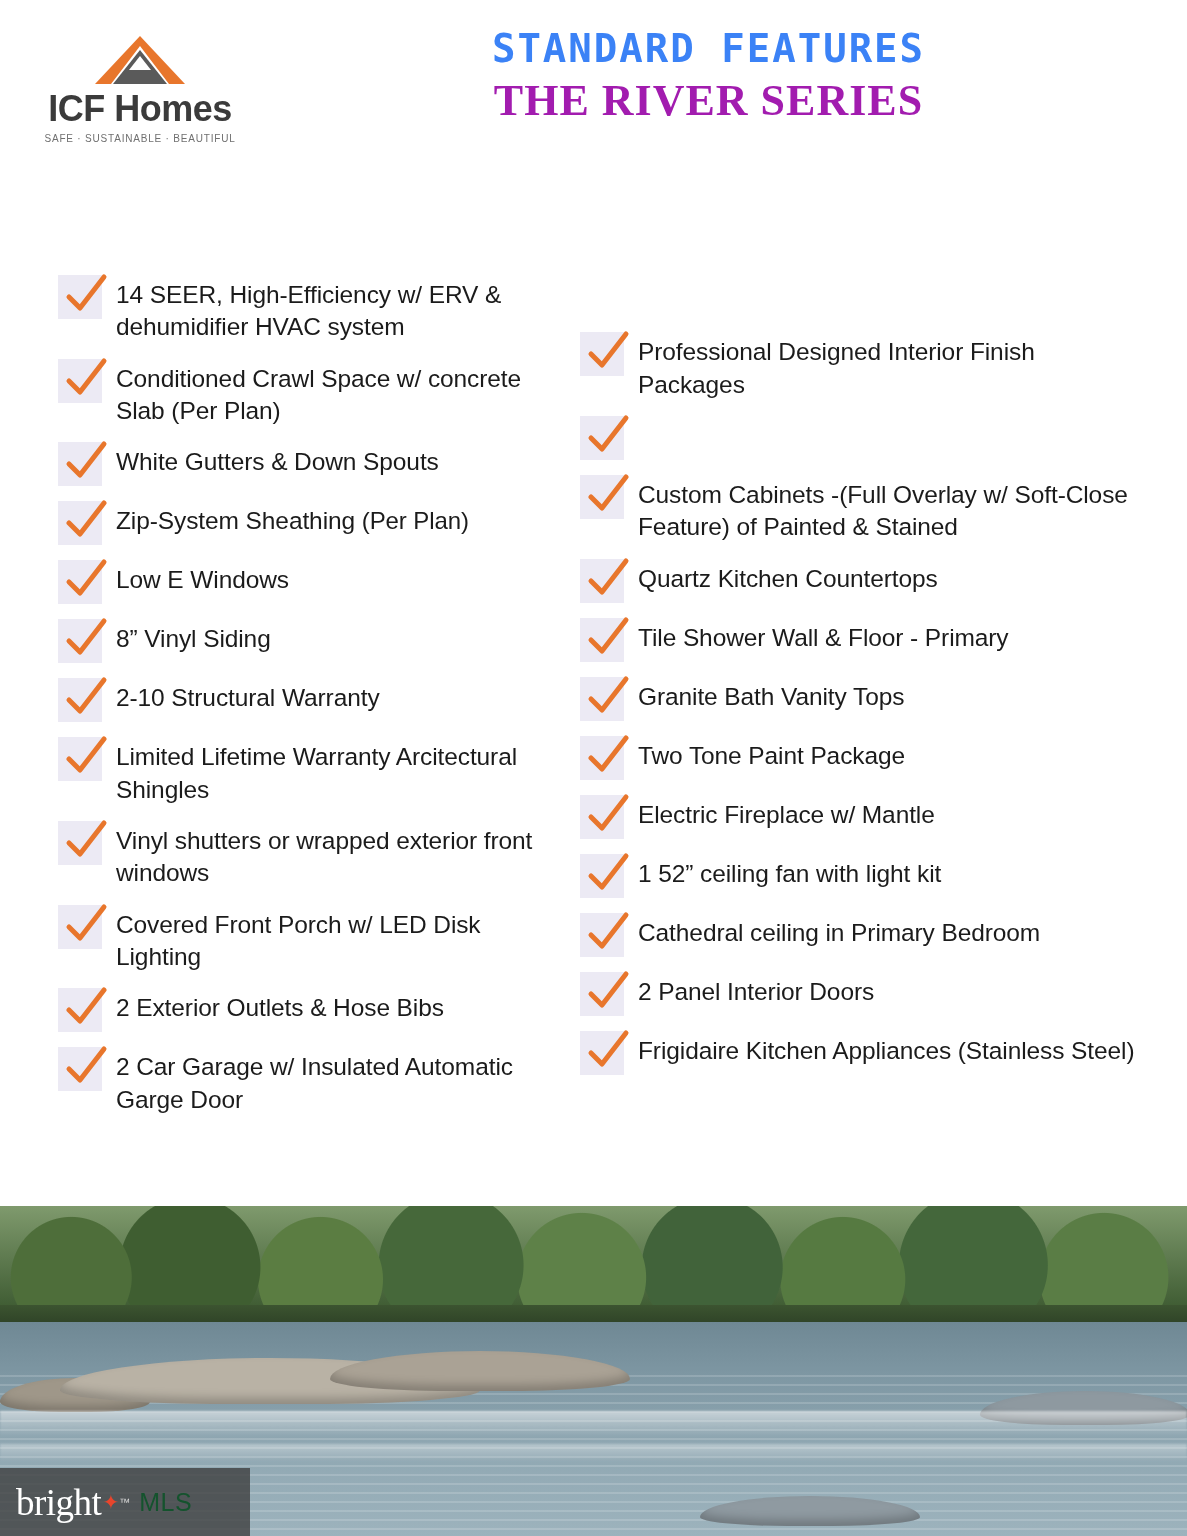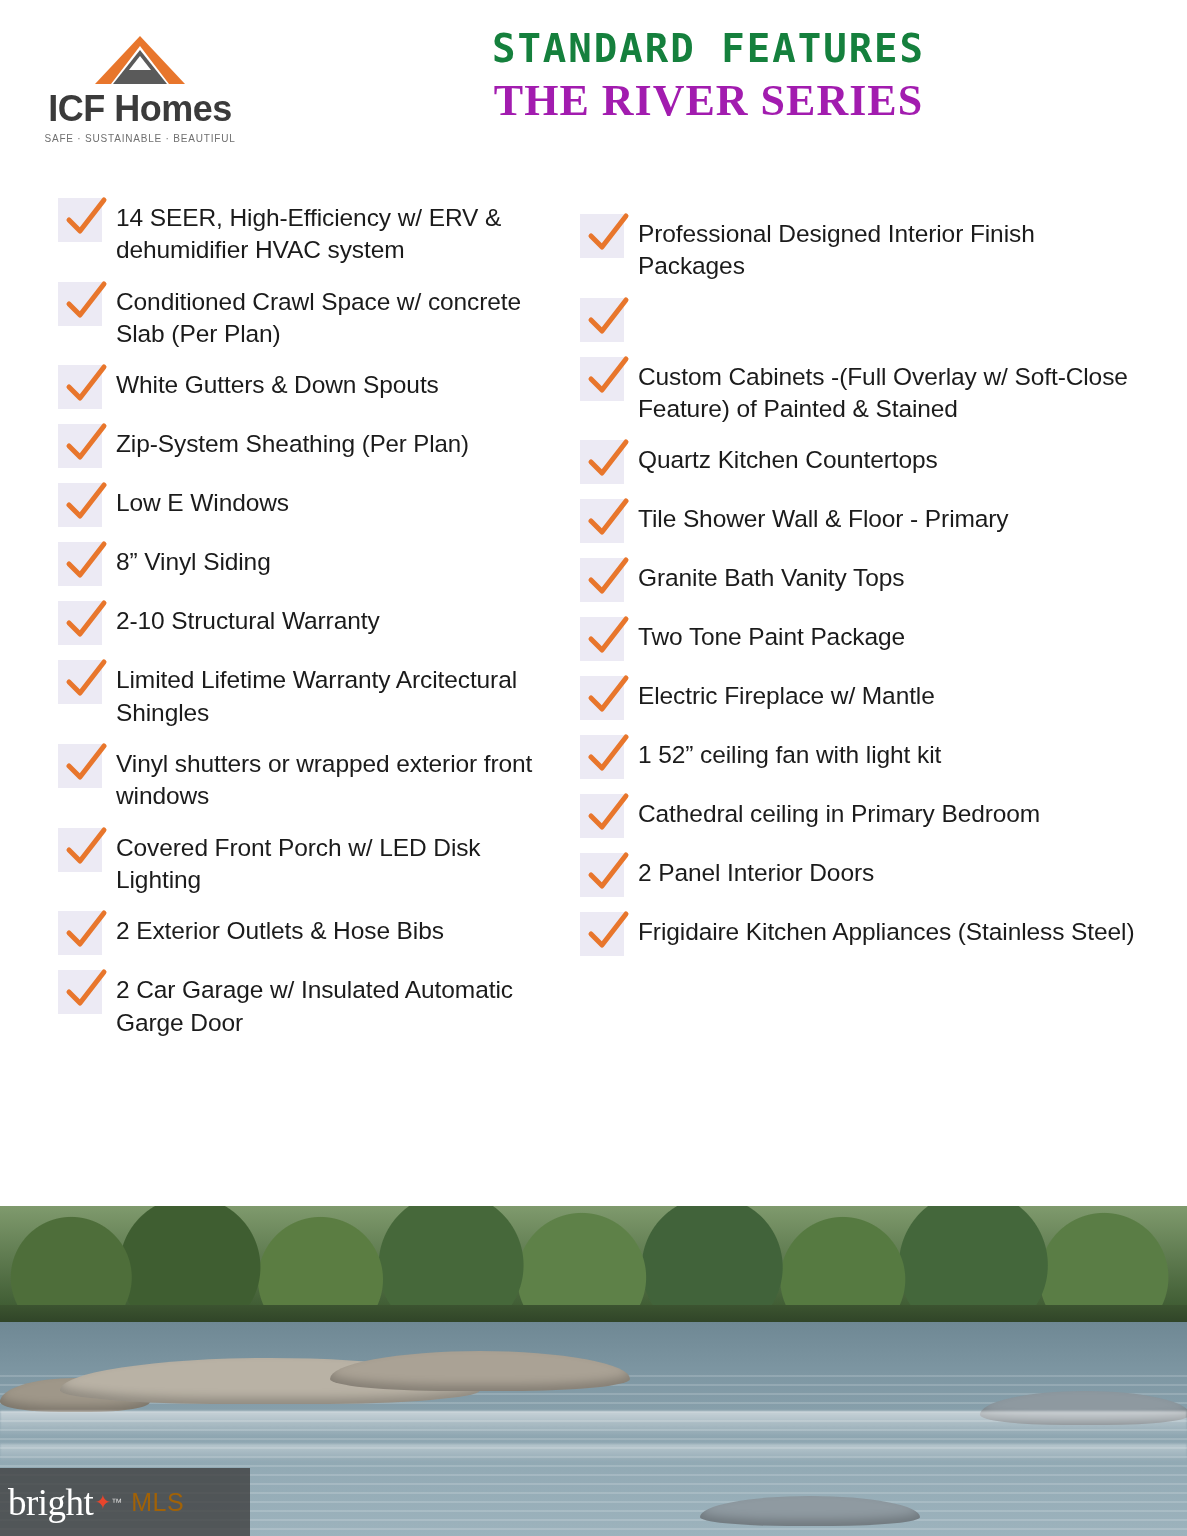--- a/index.html
+++ b/index.html
@@ -56,39 +56,40 @@
     left: 250px;
     right: 20px;
     top: 26px;
     text-align: center;
   }
   .title-main {
     font-family: "DejaVu Sans Mono", monospace;
     font-size: 39px;
     font-weight: bold;
     letter-spacing: 2px;
-    color: #15803d;
+    color: #3b82f6;
   }
   .title-sub {
     font-family: "Liberation Serif", serif;
     font-size: 44px;
     font-weight: bold;
     letter-spacing: 1px;
     color: #a21caf;
     margin-top: 4px;
   }
 
   
   .columns {
     position: absolute;
     top: 196px;
     left: 0;
     width: 1152px;
     height: 1010px;
     display: flex;
+    align-items: center;
   }
   .col {
     width: 50%;
     padding-left: 58px;
     padding-right: 14px;
   }
   .col.right { padding-left: 598px; margin-left: -594px; margin-top: 16px; }
   .col.right { padding-left: 4px; margin-left: 0; }
   .col-inner { }
 
@@ -194,34 +195,34 @@
   
   .watermark {
     position: absolute;
     left: 0;
     bottom: 0;
     width: 250px;
     height: 68px;
     background: rgba(60,60,60,0.78);
     display: flex;
     align-items: center;
-    padding-left: 8px;
+    padding-left: 16px;
   }
   .wm-bright {
     font-family: "Liberation Serif", serif;
     font-size: 37px;
     color: #fff;
     font-weight: 400;
     letter-spacing: -0.5px;
   }
   .wm-star { color: #e8452c; font-size: 20px; vertical-align: 6px; margin-left: 1px; }
   .wm-tm { font-size: 11px; color: #ddd; vertical-align: 14px; }
   .wm-mls {
     font-size: 25px;
-    color: #a16207;
+    color: #14532d;
     margin-left: 9px;
     letter-spacing: 0.5px;
   }
 </style>
 </head>
 <body>
 
 <div class="page">
 
   <div class="header">

